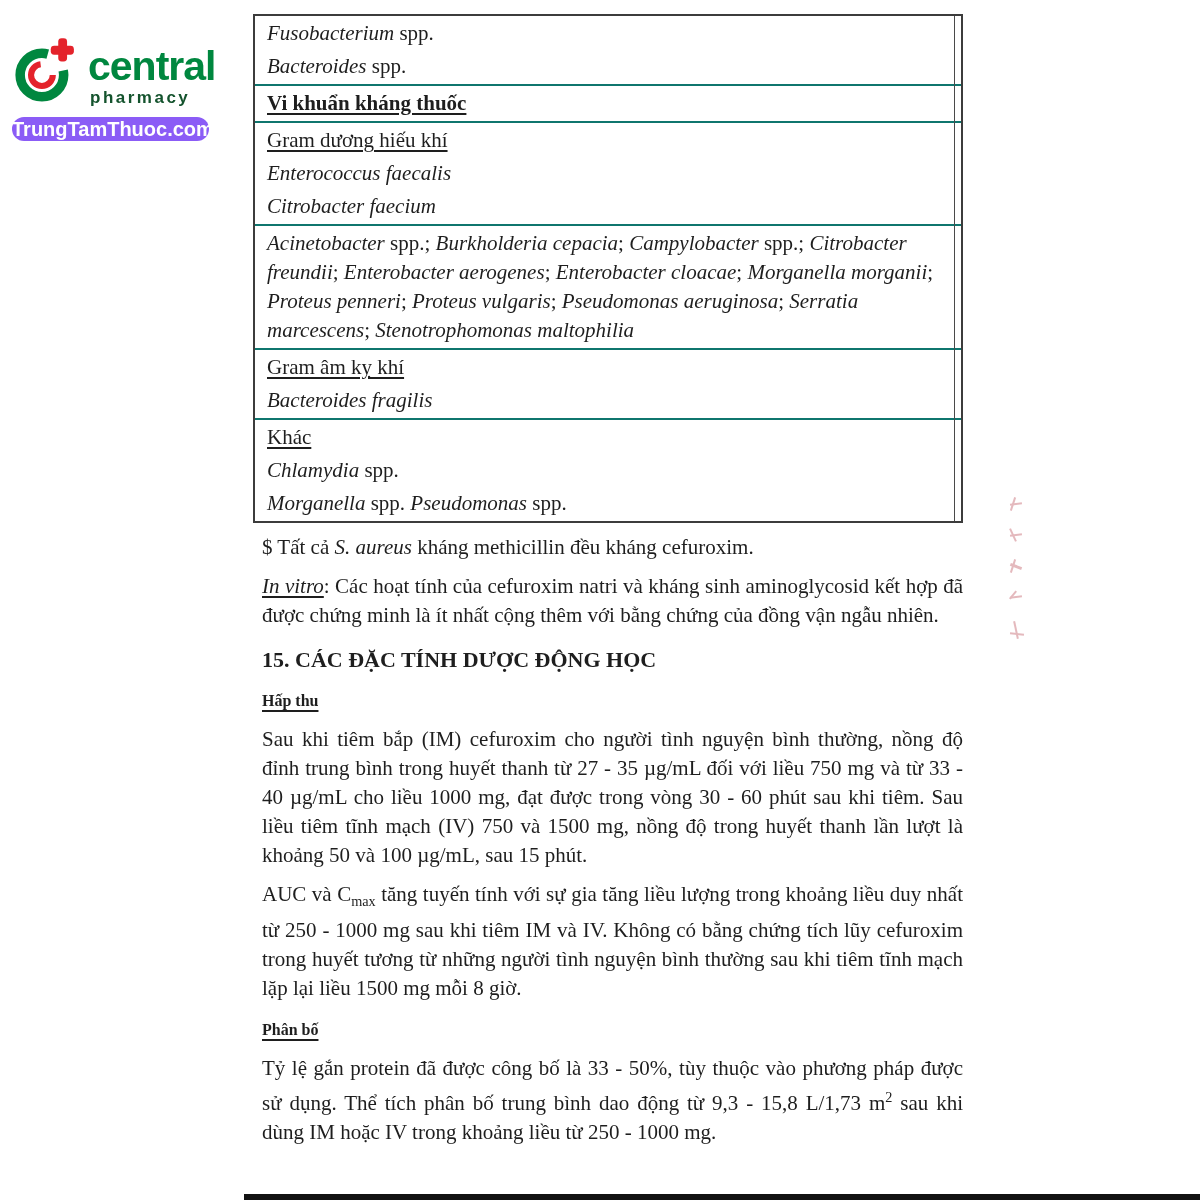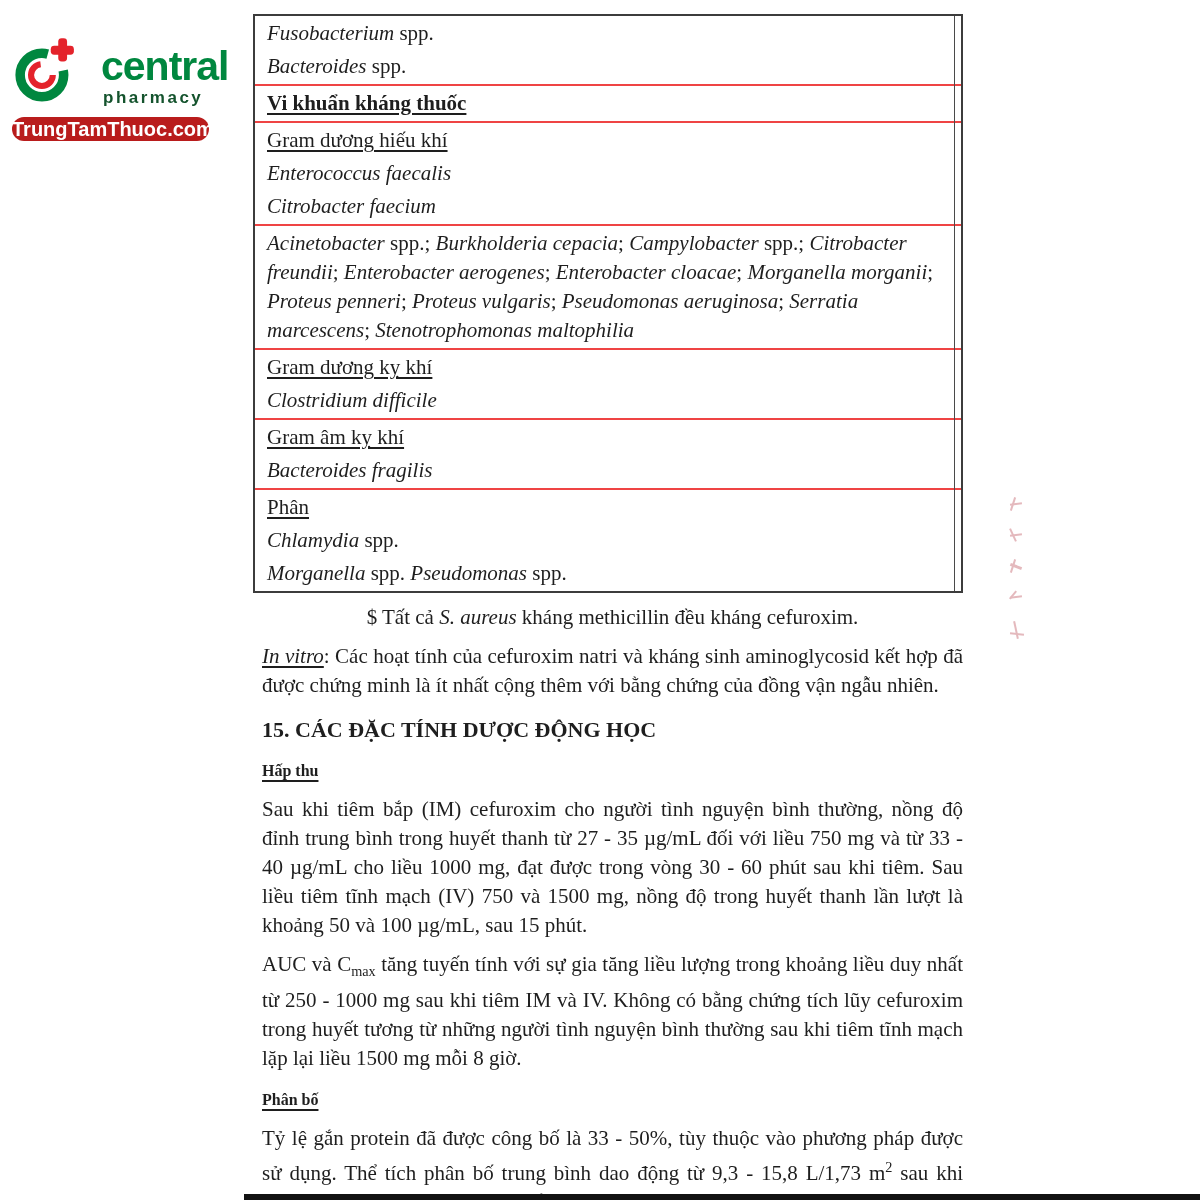--- a/index.html
+++ b/index.html
@@ -3,48 +3,48 @@
 <meta charset="utf-8">
 <style>
   html,body{margin:0;padding:0;background:#ffffff;}
   .page{position:relative;width:1200px;height:1200px;background:#ffffff;overflow:hidden;
         font-family:"Liberation Serif","DejaVu Serif",serif;color:#1e1e1e;}
 
   
   .logo{position:absolute;left:12px;top:34px;width:208px;}
   .logo-row{display:flex;align-items:flex-start;}
   .cicon{width:68px;height:74px;flex:0 0 auto;}
-  .logo-text{margin-left:21px;margin-top:12px;}
+  .logo-text{margin-left:8px;margin-top:12px;}
   .brand{font-family:"Liberation Sans","DejaVu Sans",sans-serif;font-weight:bold;
          font-size:41px;line-height:40px;color:#00873f;letter-spacing:-1px;}
   .subbrand{font-family:"Liberation Sans","DejaVu Sans",sans-serif;font-weight:bold;
          font-size:17px;line-height:17px;color:#14532d;letter-spacing:2.5px;margin-top:3px;margin-left:2px;}
-  .pill{margin-top:9px;background:#b91c1c;color:#ffffff;border-radius:14px;width:197px;
+  .pill{margin-top:9px;background:#8b5cf6;color:#ffffff;border-radius:14px;width:197px;
         font-family:"Liberation Sans","DejaVu Sans",sans-serif;font-weight:bold;
         font-size:20px;line-height:24px;text-align:center;}
 
   
   .doc{position:absolute;left:253px;top:14px;width:710px;}
 
   .btable{border:2px solid #3c3c3c;position:relative;}
   .btable::after{content:'';position:absolute;top:0;bottom:0;right:6px;
                  border-right:1.5px solid #4a4a4a;pointer-events:none;}
-  .tgroup{border-top:2px solid #ef4444;padding:1px 0;}
+  .tgroup{border-top:2px solid #0f766e;padding:1px 0;}
   .tgroup:first-child{border-top:none;}
   .trow{font-size:21px;line-height:29px;padding:2px 14px 2px 12px;}
 
   .it{font-style:italic;}
   .bd{font-weight:bold;}
   .un{text-decoration:underline;text-decoration-thickness:1.5px;text-underline-offset:3px;}
   .sub{vertical-align:sub;font-size:68%;}
   .sup{vertical-align:super;font-size:68%;}
 
   .note,.para{font-size:21px;line-height:29px;text-align:justify;
               margin:10px 0 0;padding-left:9px;}
-  .note.single{text-align:center;}
+  .note.single{text-align:left;}
   h2.sec{font-size:22px;line-height:28px;margin:16px 0 0;padding-left:9px;font-weight:bold;}
   h3.subsec{font-size:16px;line-height:28px;margin:13px 0 0;padding-left:9px;font-weight:bold;
             text-decoration:underline;text-decoration-thickness:2px;text-underline-offset:4px;}
 
   
   .stamp{position:absolute;left:1008px;top:495px;width:30px;display:flex;
          flex-direction:column;gap:13px;opacity:.45;filter:blur(.4px);}
   .mark{width:16px;height:18px;position:relative;}
   .mark::before,.mark::after{content:'';position:absolute;background:#c4656e;}
   .mark::before{left:4px;top:2px;width:2px;height:14px;transform:rotate(18deg);}
@@ -92,29 +92,25 @@
         </div>
         <div class="tgroup">
           <div class="trow"><span class="un">Gram dương hiếu khí</span></div>
           <div class="trow"><span class="it">Enterococcus faecalis</span></div>
           <div class="trow"><span class="it">Citrobacter faecium</span></div>
         </div>
         <div class="tgroup">
           <div class="trow"><span class="it">Acinetobacter</span><span> spp.; </span><span class="it">Burkholderia cepacia</span><span>; </span><span class="it">Campylobacter</span><span> spp.; </span><span class="it">Citrobacter freundii</span><span>; </span><span class="it">Enterobacter aerogenes</span><span>; </span><span class="it">Enterobacter cloacae</span><span>; </span><span class="it">Morganella morganii</span><span>; </span><span class="it">Proteus penneri</span><span>; </span><span class="it">Proteus vulgaris</span><span>; </span><span class="it">Pseudomonas aeruginosa</span><span>; </span><span class="it">Serratia marcescens</span><span>; </span><span class="it">Stenotrophomonas maltophilia</span></div>
         </div>
         <div class="tgroup">
-          <div class="trow"><span class="un">Gram dương kỵ khí</span></div>
-          <div class="trow"><span class="it">Clostridium difficile</span></div>
-        </div>
-        <div class="tgroup">
           <div class="trow"><span class="un">Gram âm kỵ khí</span></div>
           <div class="trow"><span class="it">Bacteroides fragilis</span></div>
         </div>
         <div class="tgroup">
-          <div class="trow"><span class="un">Phân</span></div>
+          <div class="trow"><span class="un">Khác</span></div>
           <div class="trow"><span class="it">Chlamydia</span><span> spp.</span></div>
           <div class="trow"><span class="it">Morganella</span><span> spp. </span><span class="it">Pseudomonas</span><span> spp.</span></div>
         </div>
       </div>
 
     <p class="note single"><span>$ Tất cả </span><span class="it">S. aureus</span><span> kháng methicillin đều kháng cefuroxim.</span></p>
     <p class="note"><span class="it un">In vitro</span><span>: Các hoạt tính của cefuroxim natri và kháng sinh aminoglycosid kết hợp đã được chứng minh là ít nhất cộng thêm với bằng chứng của đồng vận ngẫu nhiên.</span></p>
 
     <h2 class="sec">15. CÁC ĐẶC TÍNH DƯỢC ĐỘNG HỌC</h2>
 

